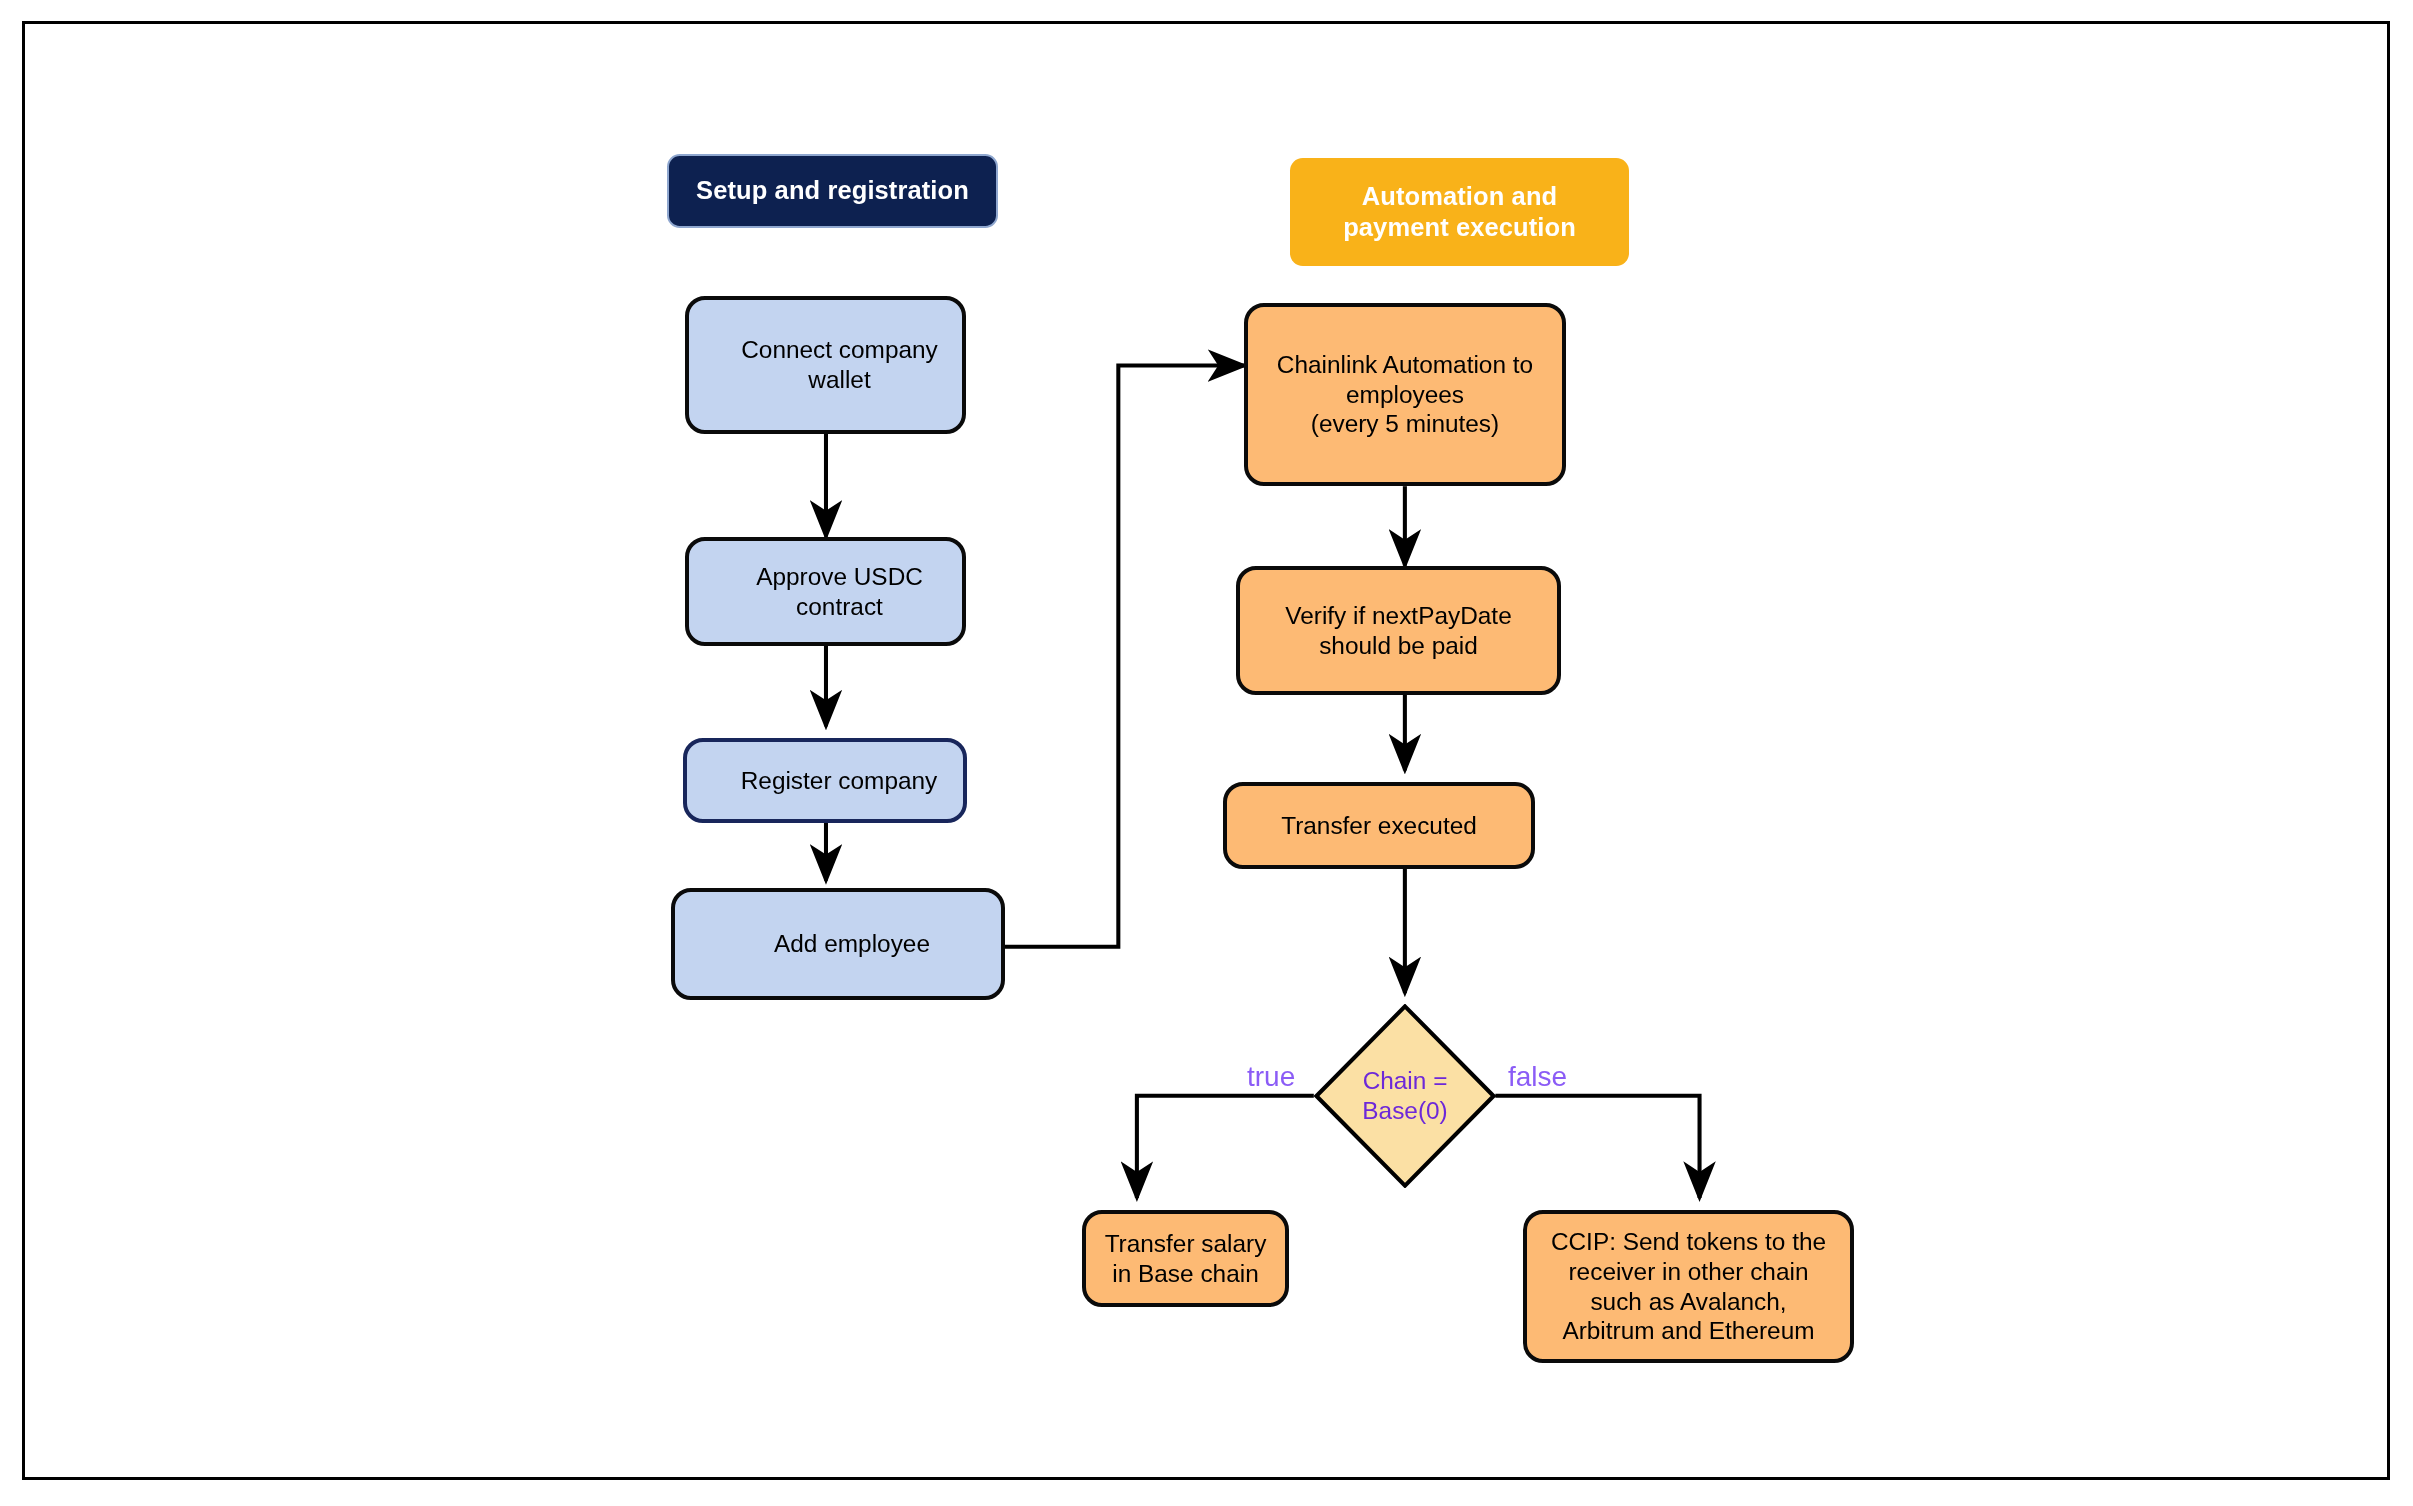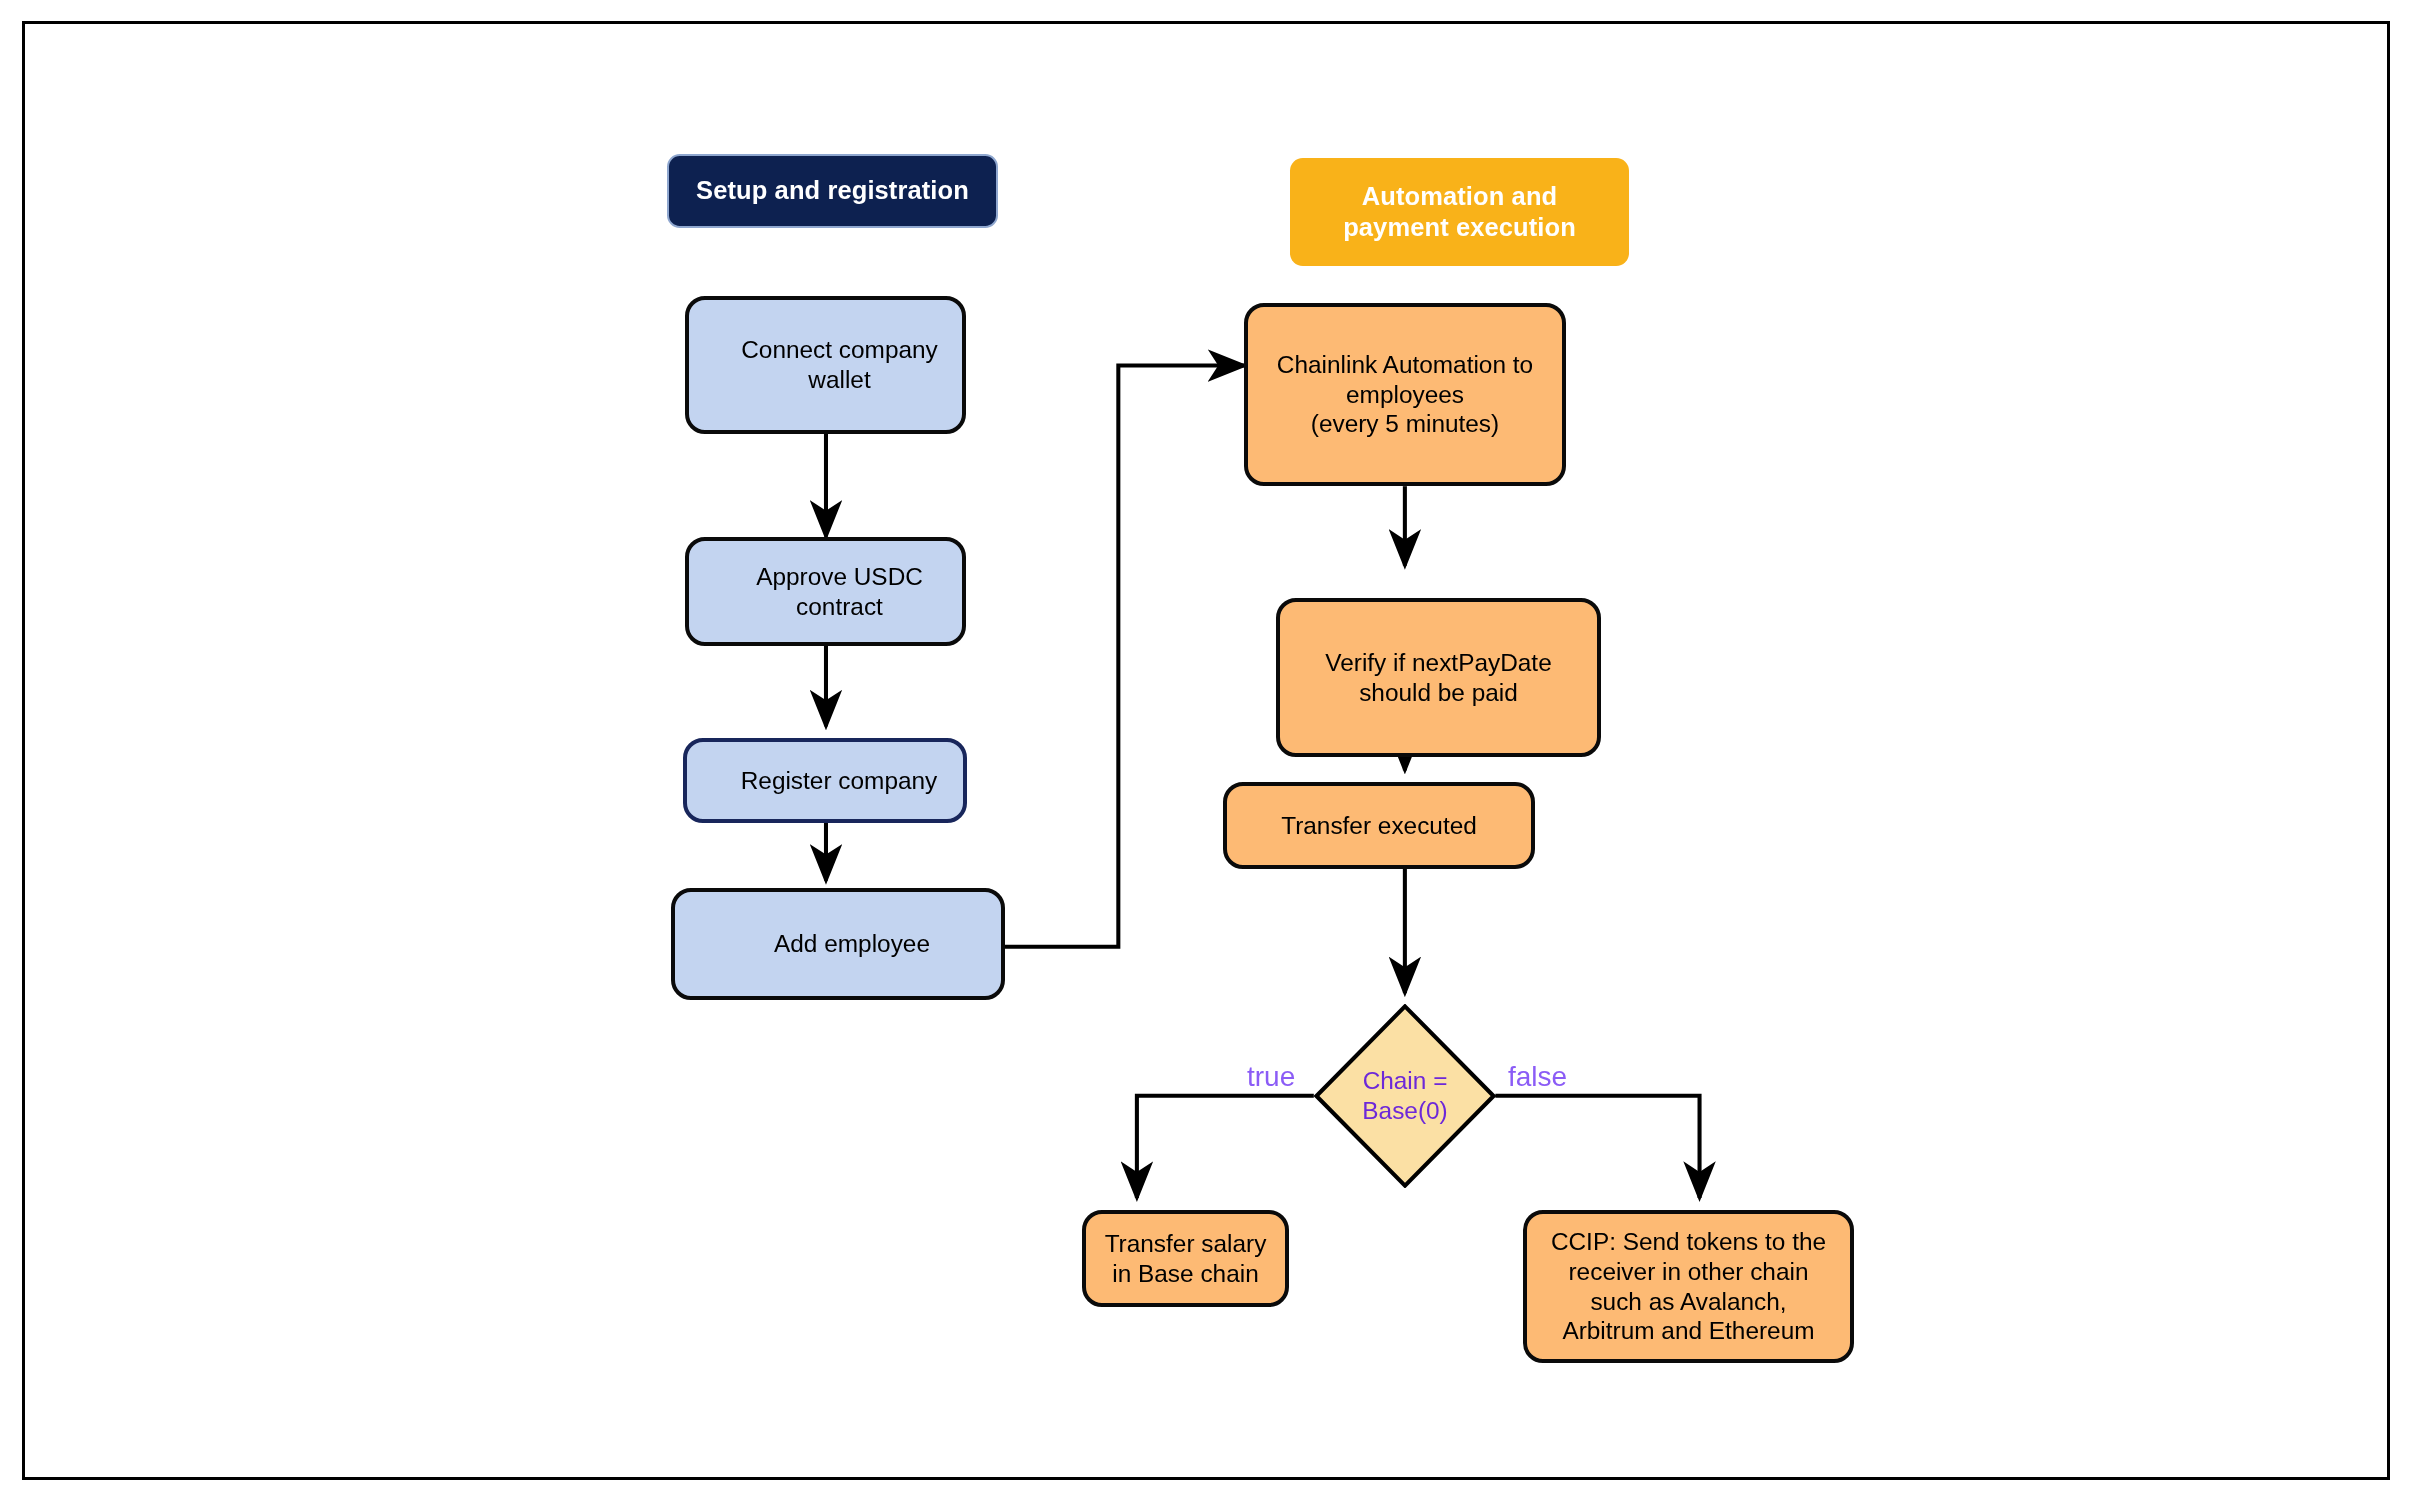--- a/index.html
+++ b/index.html
@@ -159,21 +159,21 @@
 contract</div>
 
   <div class="node box blue navyborder" style="left:683px; top:738px; width:284px; height:85px;">Register company</div>
 
   <div class="node box blue" style="left:659px; top:888px; width:334px; height:112px;margin-left:12px;">Add employee</div>
 
   <div class="node box amber" style="left:1244px; top:303px; width:322px; height:183px;">Chainlink Automation to
 employees
 (every 5 minutes)</div>
 
-  <div class="node box amber" style="left:1276px; top:566px; width:325px; height:159px;margin-top:32px;">Verify if nextPayDate
+  <div class="node box amber" style="left:1236px; top:566px; width:325px; height:129px;">Verify if nextPayDate
 should be paid</div>
 
   <div class="node box amber" style="left:1223px; top:782px; width:312px; height:87px;">Transfer executed</div>
 
   <div class="diamond-wrap" style="left:1314px; top:1004px; width:182px; height:184px;">
     <svg width="182" height="184" viewBox="0 0 314 318" xmlns="http://www.w3.org/2000/svg">
       <polygon points="157,4 310,159 157,314 4,159" fill="#fbe0a4" stroke="#000000" stroke-width="7" stroke-linejoin="miter"></polygon>
     </svg>
     <div class="diamond-label">Chain =
 Base(0)</div>

